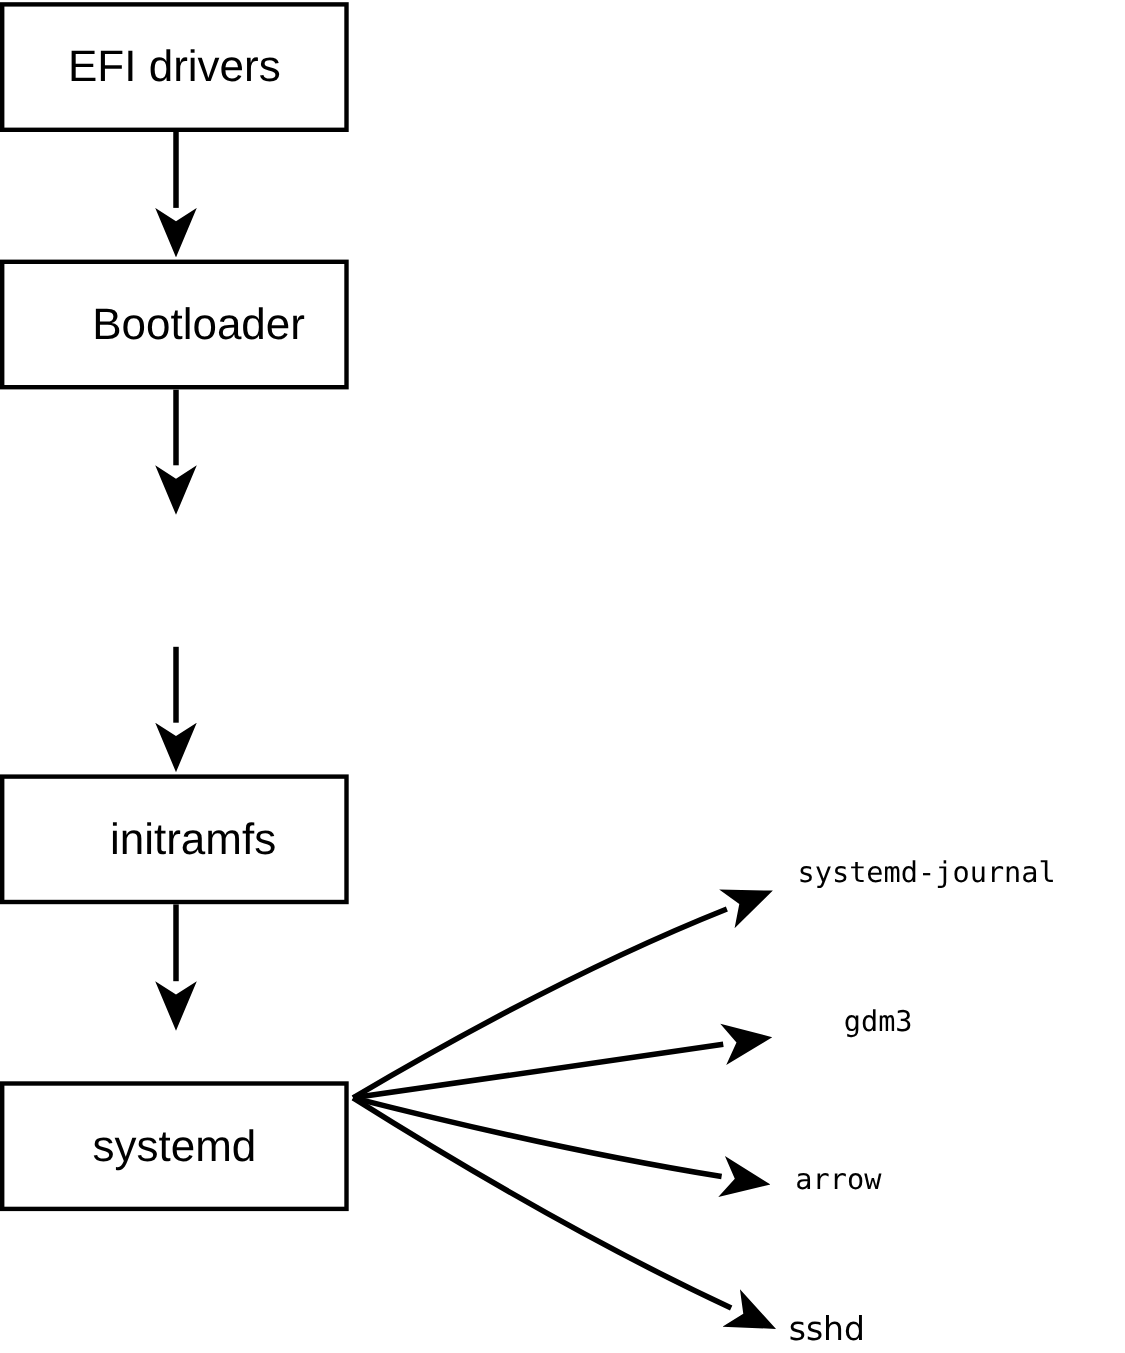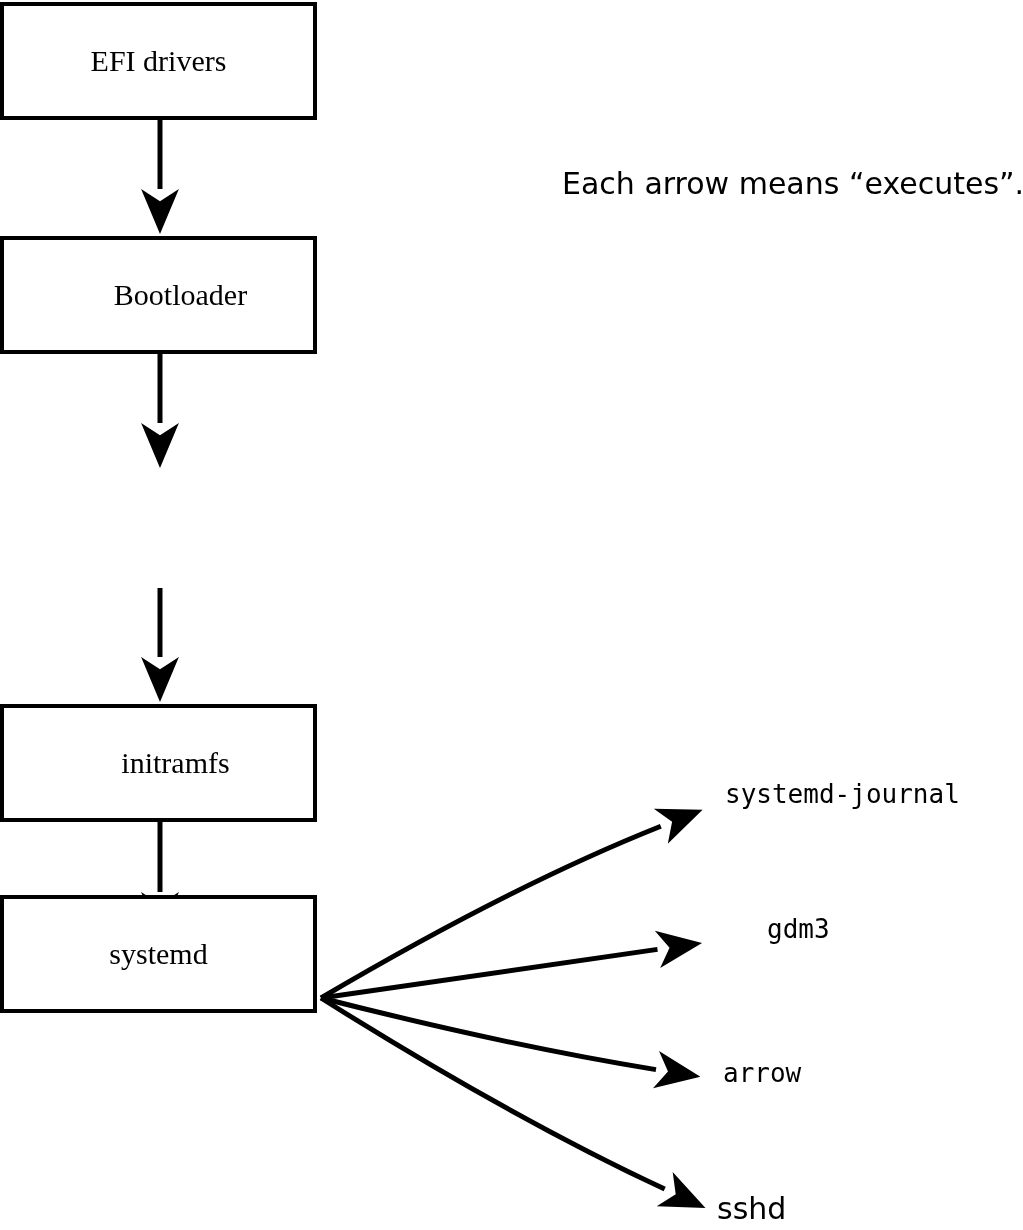--- a/index.html
+++ b/index.html
@@ -30,31 +30,31 @@
     width: 317px;
     height: 118px;
     box-sizing: border-box;
     border: 4px solid #000000;
     background: #ffffff;
     display: flex;
     align-items: center;
     justify-content: center;
   }
   .box-label {
-    font-family: Liberation Serif, serif;
-    font-size: 30px;
+    font-family: Liberation Sans, sans-serif;
+    font-size: 40px;
     line-height: 36px;
     color: #000000;
     white-space: nowrap;
   }
   .box-efi        { top: 2px; }
   .box-bootloader { top: 236px; padding-left: 44px; }
   .box-kernel     { top: 470px; }
   .box-initramfs  { top: 704px; padding-left: 34px; }
-  .box-systemd    { top: 895px; }
+  .box-systemd    { top: 983px; }
 
   .note {
     position: absolute;
     left: 562px;
     top: 166px;
     font-family: "DejaVu Sans", sans-serif;
     font-size: 30px;
     line-height: 36px;
     white-space: nowrap;
     color: #000000;
@@ -111,20 +111,19 @@
   <div class="box box-bootloader">
     <span class="box-label">Bootloader</span>
   </div>
   <div class="box box-initramfs">
     <span class="box-label">initramfs</span>
   </div>
   <div class="box box-systemd">
     <span class="box-label">systemd</span>
   </div>
 
-  <div class="note">Each arrow means “executes”.</div>
 
   <div class="proc-label proc-journal">systemd-journal</div>
   <div class="proc-label proc-gdm3">gdm3</div>
   <div class="proc-label proc-getty">arrow</div>
   <div class="proc-sshd">sshd</div>
 
 </div>
 
 </body></html>

